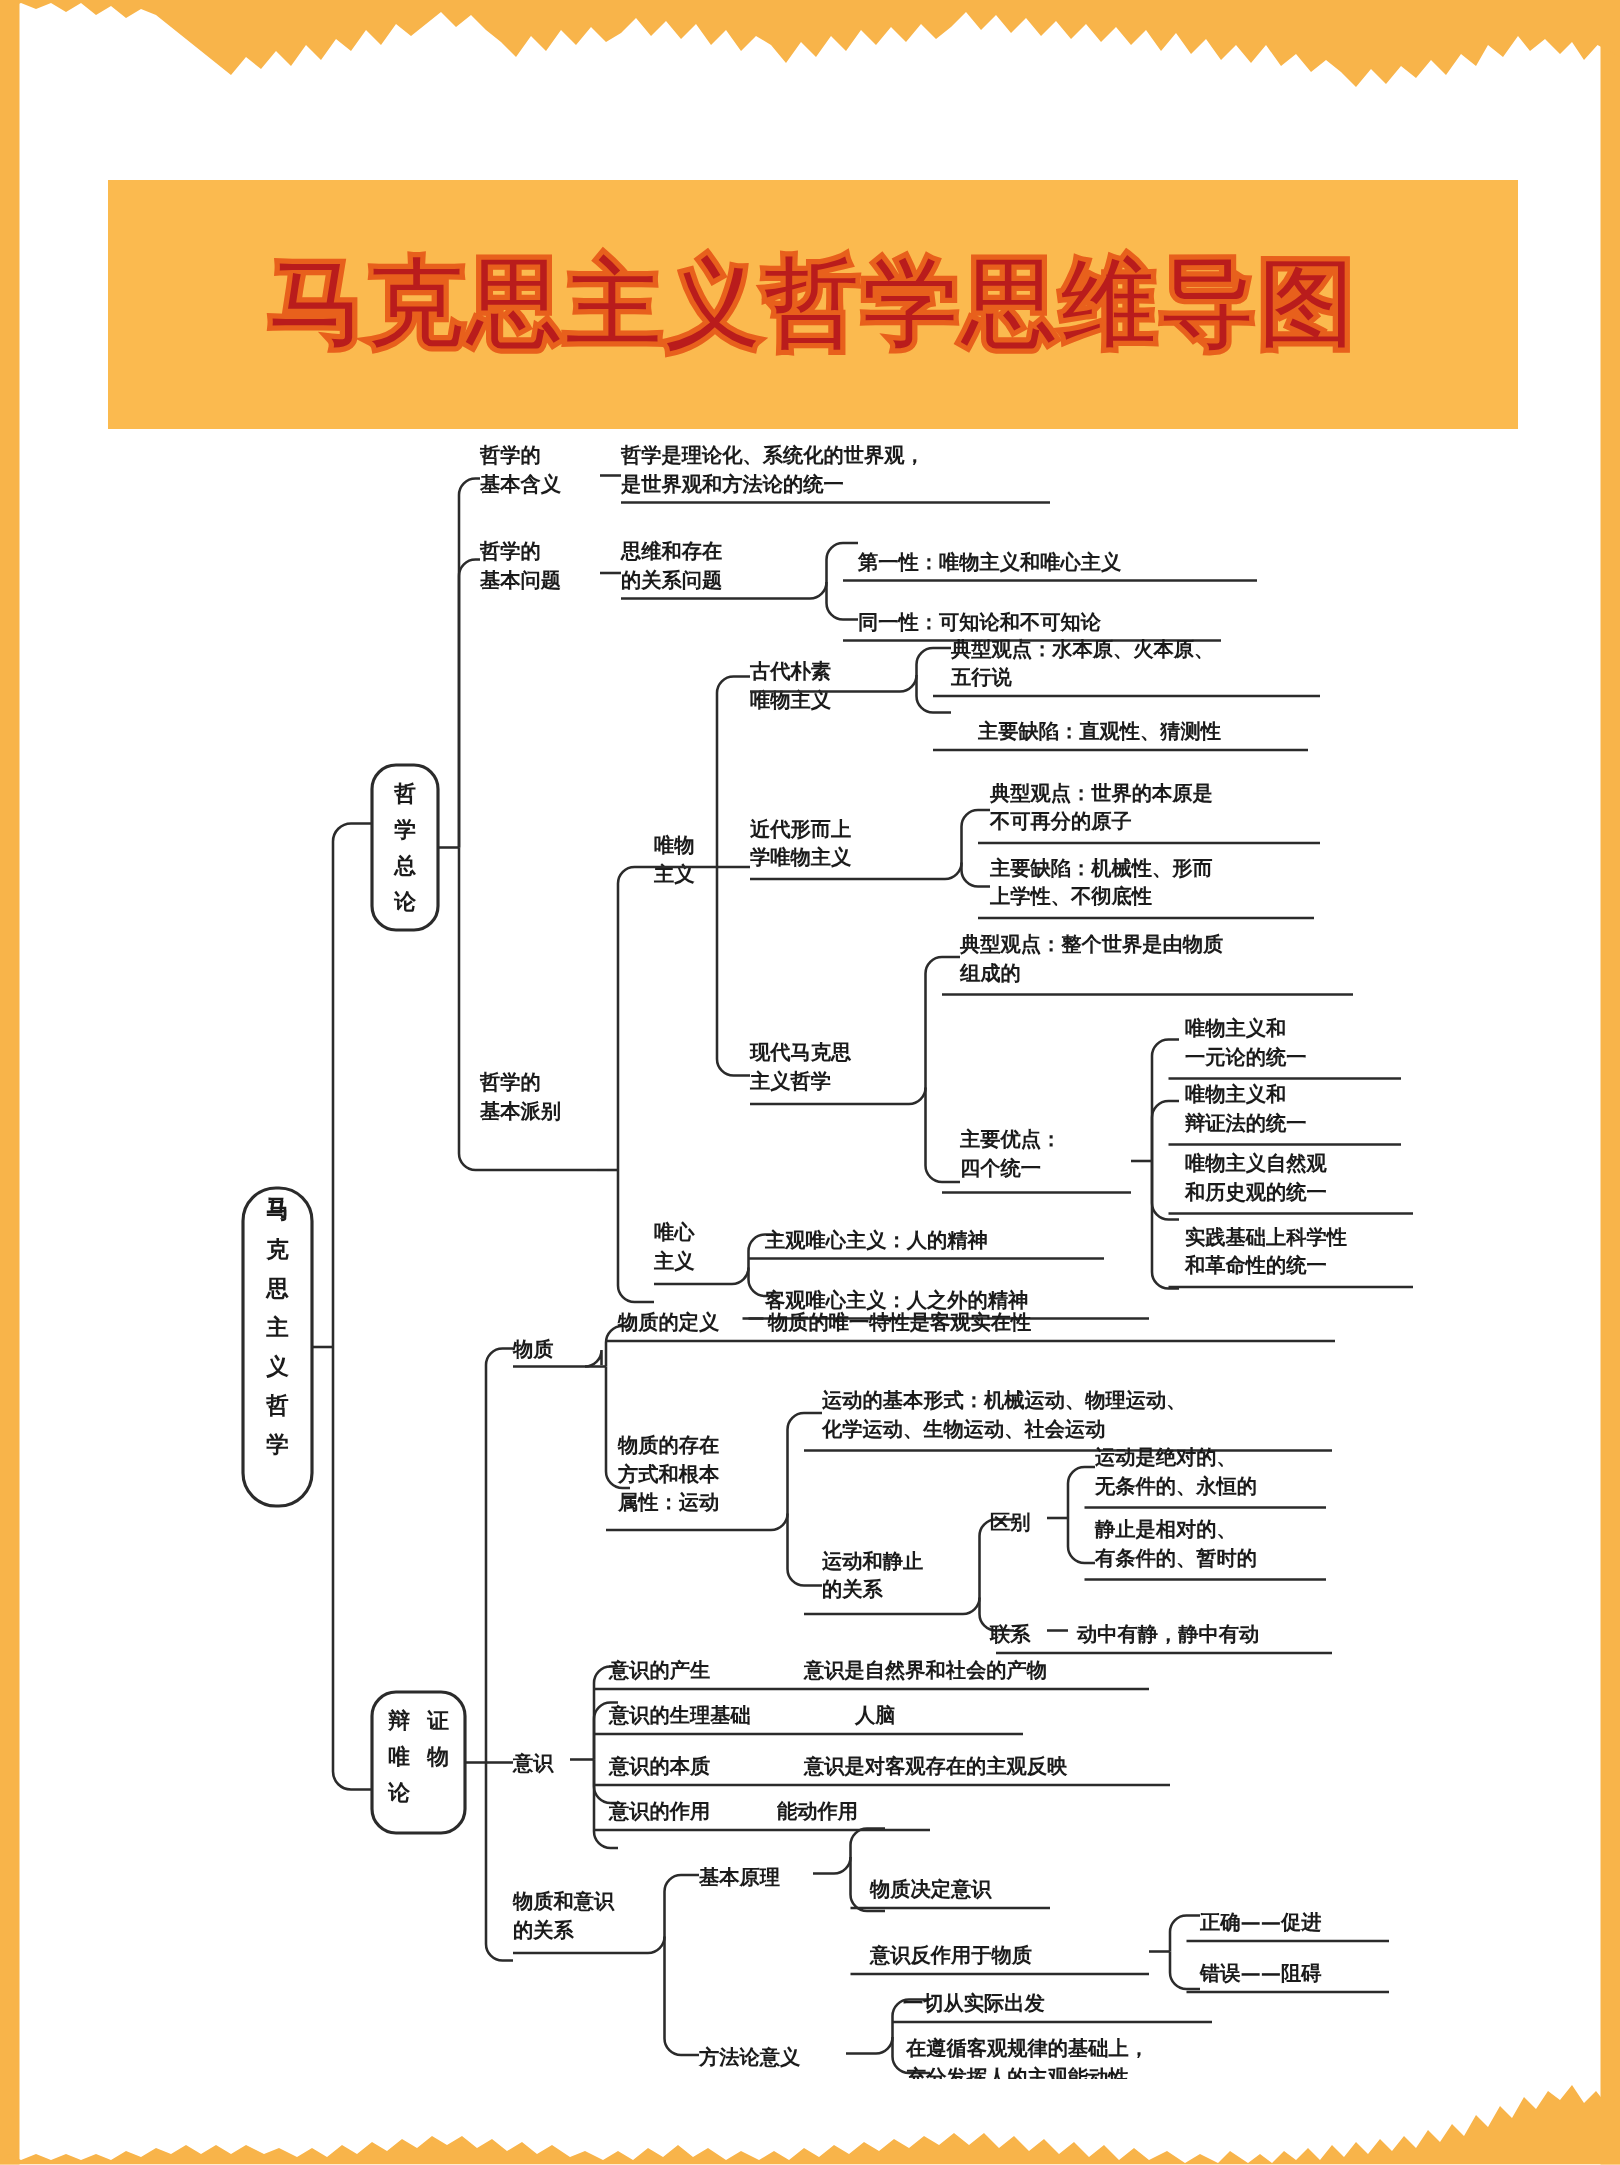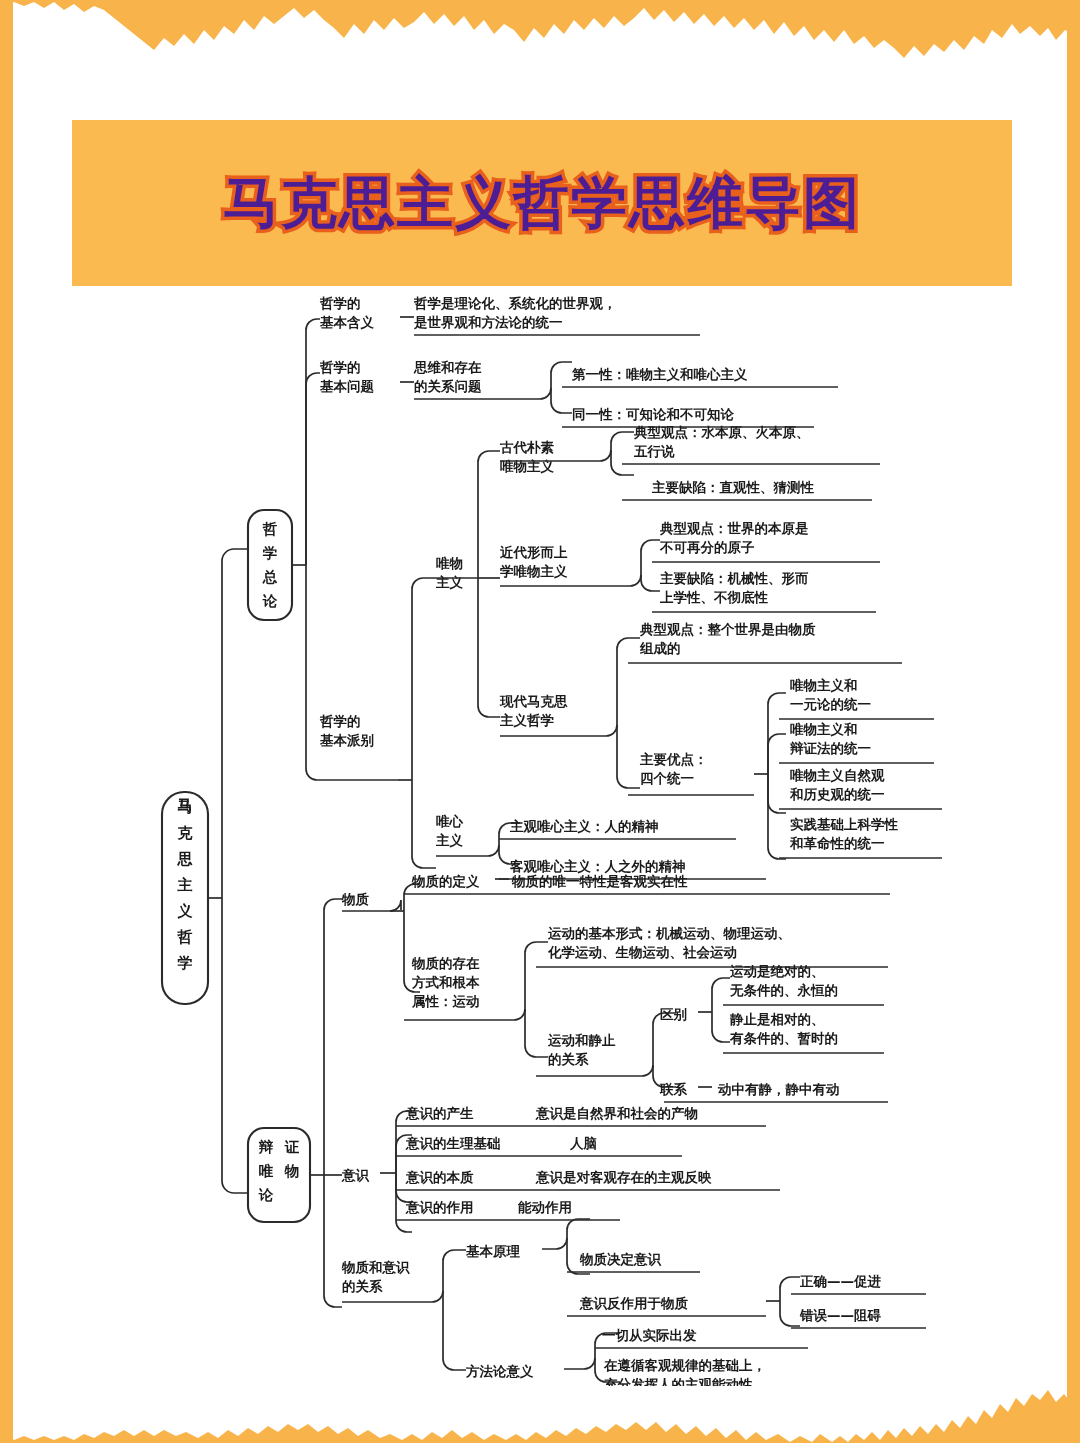--- a/index.html
+++ b/index.html
@@ -21,24 +21,24 @@
   .torn-bottom{position:absolute;bottom:0;left:0;width:1080px;height:75px;z-index:6;}
 
   
   .banner{
     position:absolute;left:72px;top:120px;width:940px;height:166px;
     background:#fbba4f;z-index:3;
     display:flex;align-items:center;justify-content:center;
   }
   .banner-title{
     font-family:"DejaVu Sans","Liberation Sans",sans-serif;
-    font-weight:bold;
-    font-size:56px;
+    font-weight:normal;
+    font-size:64px;
     letter-spacing:2px;
-    color:#4c1d95;
+    color:#b91c1c;
     -webkit-text-stroke:7px #e8601c;
     paint-order:stroke fill;
     white-space:nowrap;
     line-height:1;
   }
 
   
   .map{position:absolute;left:0;top:286px;width:1080px;height:1100px;z-index:2;}
   .map text{
     font-family:"DejaVu Sans","Liberation Sans",sans-serif;

